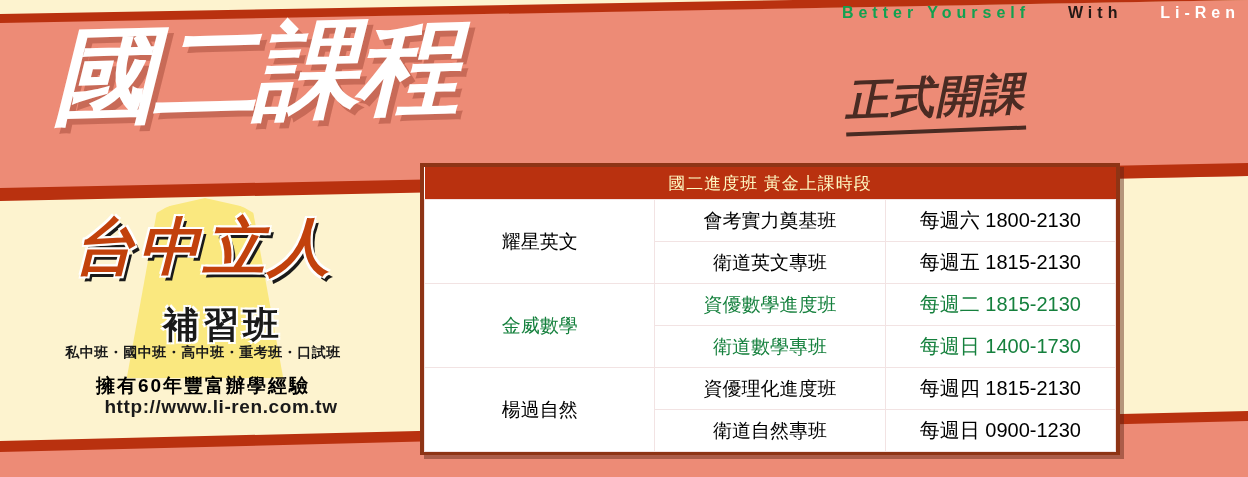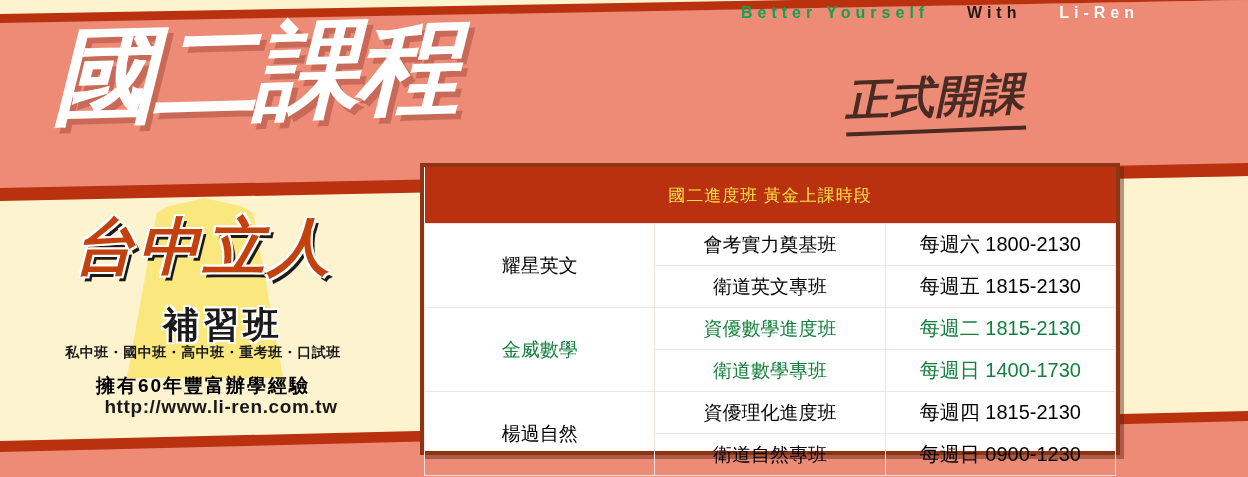--- a/index.html
+++ b/index.html
@@ -35,21 +35,21 @@
   }
   .cream-left-tri{
     background:#FDF3CF;
     clip-path:polygon(0 0, 300px 0, 0 26px);
   }
 
   
   .tagline{
     position:absolute;top:2px;left:640px;width:600px;height:22px;
     font-size:16px;font-weight:bold;letter-spacing:5px;
-    white-space:nowrap;line-height:22px;text-align:center;
+    white-space:nowrap;line-height:22px;text-align:right;
   }
   .tg-green{color:#12A150;}
   .tg-dark{color:#231815;}
   .tg-white{color:#FFFFFF;}
 
   .main-title{
     position:absolute;left:52px;top:14px;
     font-family:"DejaVu Serif","Liberation Serif",serif;
     font-size:105px;font-weight:bold;font-style:italic;
     color:#FFFFFF;letter-spacing:-4px;line-height:1.1;
@@ -113,23 +113,23 @@
     background:rgba(90,35,20,.45);
   }
   .sched{
     position:absolute;left:420px;top:163px;width:700px;height:292px;
     background:#ffffff;border:4px solid #8E3415;box-sizing:border-box;
   }
   .sched table{
     width:100%;height:100%;border-collapse:collapse;table-layout:fixed;
   }
   .sched th.head{
-    background:#B9310F;color:#fde047;
+    background:#B9310F;color:#fef9c3;
     font-size:17px;font-weight:normal;letter-spacing:1px;
-    height:32px;padding:12px;border:0;
+    height:32px;padding:0;border:0;
   }
   .sched td{
     border:1px solid #F2E3E3;
     text-align:center;vertical-align:middle;padding:0;
     height:41px;
   }
   .col-subject{width:148px;font-size:19px;}
   .col-class{width:238px;font-size:19px;}
   .col-time{font-size:20px;}
   .c-math{color:#15803d;}

